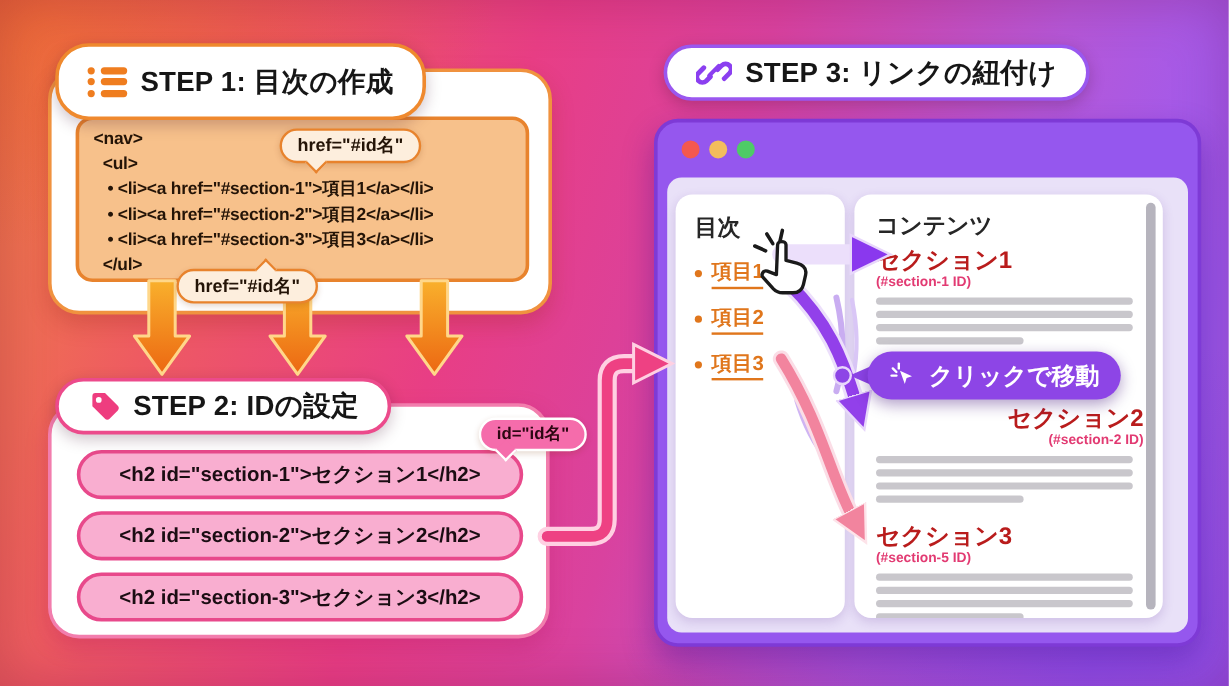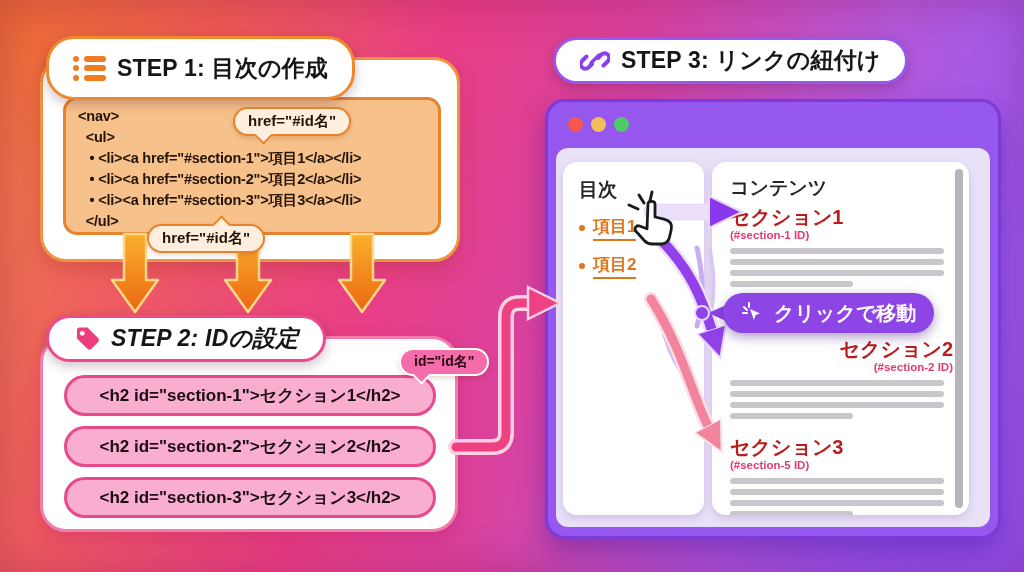--- a/index.html
+++ b/index.html
@@ -12,21 +12,21 @@
       radial-gradient(90% 90% at 100% 100%, rgba(135,70,235,.6), transparent 55%),
       linear-gradient(108deg,#f08045 0%,#ee5a62 18%,#e83e85 38%,#d9429f 54%,#b558d8 74%,#9c5bf2 90%,#a163f2 100%);
     box-shadow: inset 0 0 46px rgba(110,0,60,.28);
   }
   .abs{position:absolute;}
   
   .pill{display:inline-flex;align-items:center;gap:11px;background:#fff;border-radius:28px;
         padding:0 24px;font-weight:800;color:#161616;font-size:23px;letter-spacing:.2px;
         box-shadow:0 4px 12px rgba(60,10,40,.25);white-space:nowrap;z-index:4;}
   .s1-pill{left:46px;top:36px;height:64px;border:3px solid #ef892e;}
-  .s2-pill{left:46px;top:315px;height:47px;border:3px solid #ec4a8b;font-style:italic;}
+  .s2-pill{left:46px;top:315px;height:47px;border:3px solid #ec4a8b;}
   .s3-pill{left:553px;top:37px;height:47px;border:3px solid #9a57ef;}
   
   .panel{background:#fff;border-radius:26px;z-index:2;}
   .s1-panel{left:40px;top:57px;width:420px;height:205px;border:3px solid #f0923f;
             box-shadow:0 8px 18px rgba(150,40,20,.25);}
   .s2-panel{left:40px;top:336px;width:418px;height:196px;border:3px solid #f27dad;
             box-shadow:0 8px 18px rgba(170,20,90,.25);}
   
   .code-block{left:63px;top:97px;width:378px;height:138px;background:#f7c18b;
       border:3px solid #e8832d;border-radius:14px;padding:6px 12px;z-index:3;}
@@ -151,20 +151,24 @@
   <div class="abs white-panel toc-panel">
     <div class="panel-heading">目次</div>
     <div class="link-row">
       <span class="link-dot"></span>
       <span class="link-text">項目1</span>
     </div>
     <div class="link-row">
       <span class="link-dot"></span>
       <span class="link-text">項目2</span>
     </div>
+    <div class="link-row">
+      <span class="link-dot"></span>
+      <span class="link-text">項目3</span>
+    </div>
   </div>
 
   <div class="abs white-panel content-panel">
     <div class="panel-heading">コンテンツ</div>
     <div class="section">
       <div class="section-title">セクション1</div>
       <div class="section-id">(#section-1 ID)</div>
       <div class="bar"></div>
       <div class="bar"></div>
       <div class="bar"></div>

